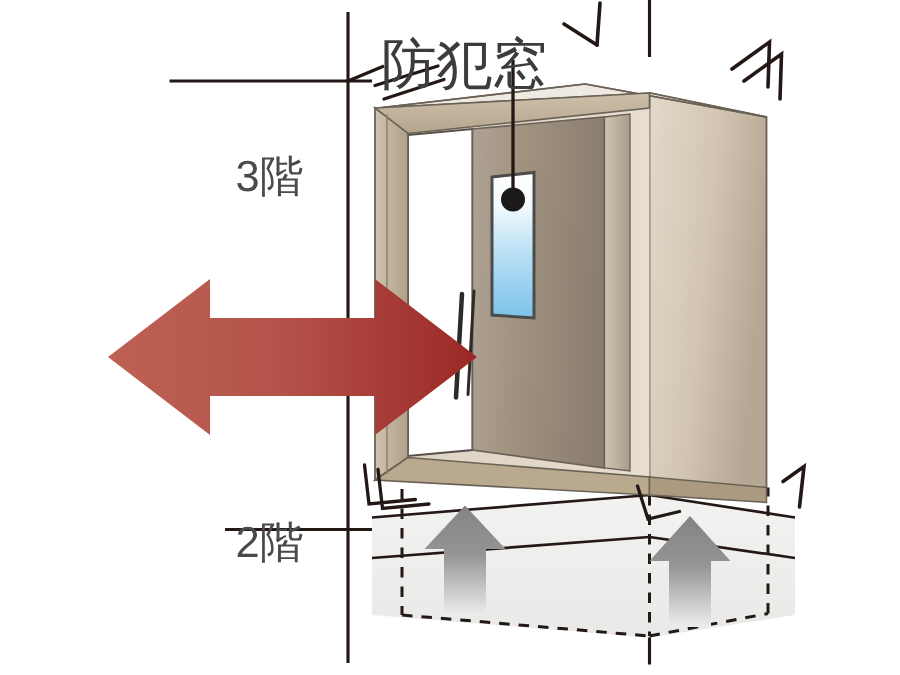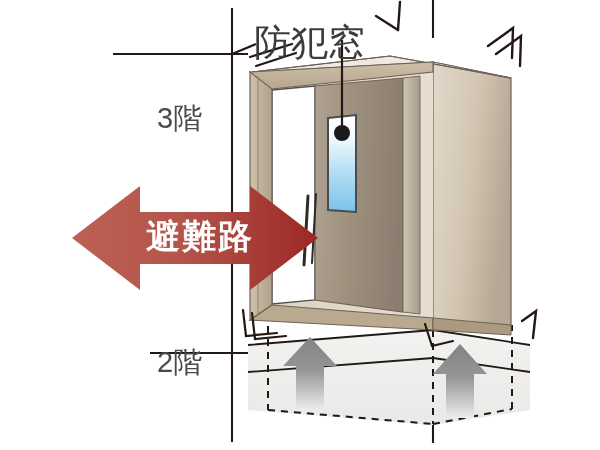--- a/index.html
+++ b/index.html
@@ -223,15 +223,14 @@
     </g>
 
   </svg>
 
   <div class="floor-label" id="label-floor3">3階</div>
 
   <div class="floor-label" id="label-floor2">2階</div>
 
   <div class="callout-label" id="label-security-window">防犯窓</div>
 
-  <div id="label-escape-route">避難路</div>
 
 </div>
 
 </body></html>

